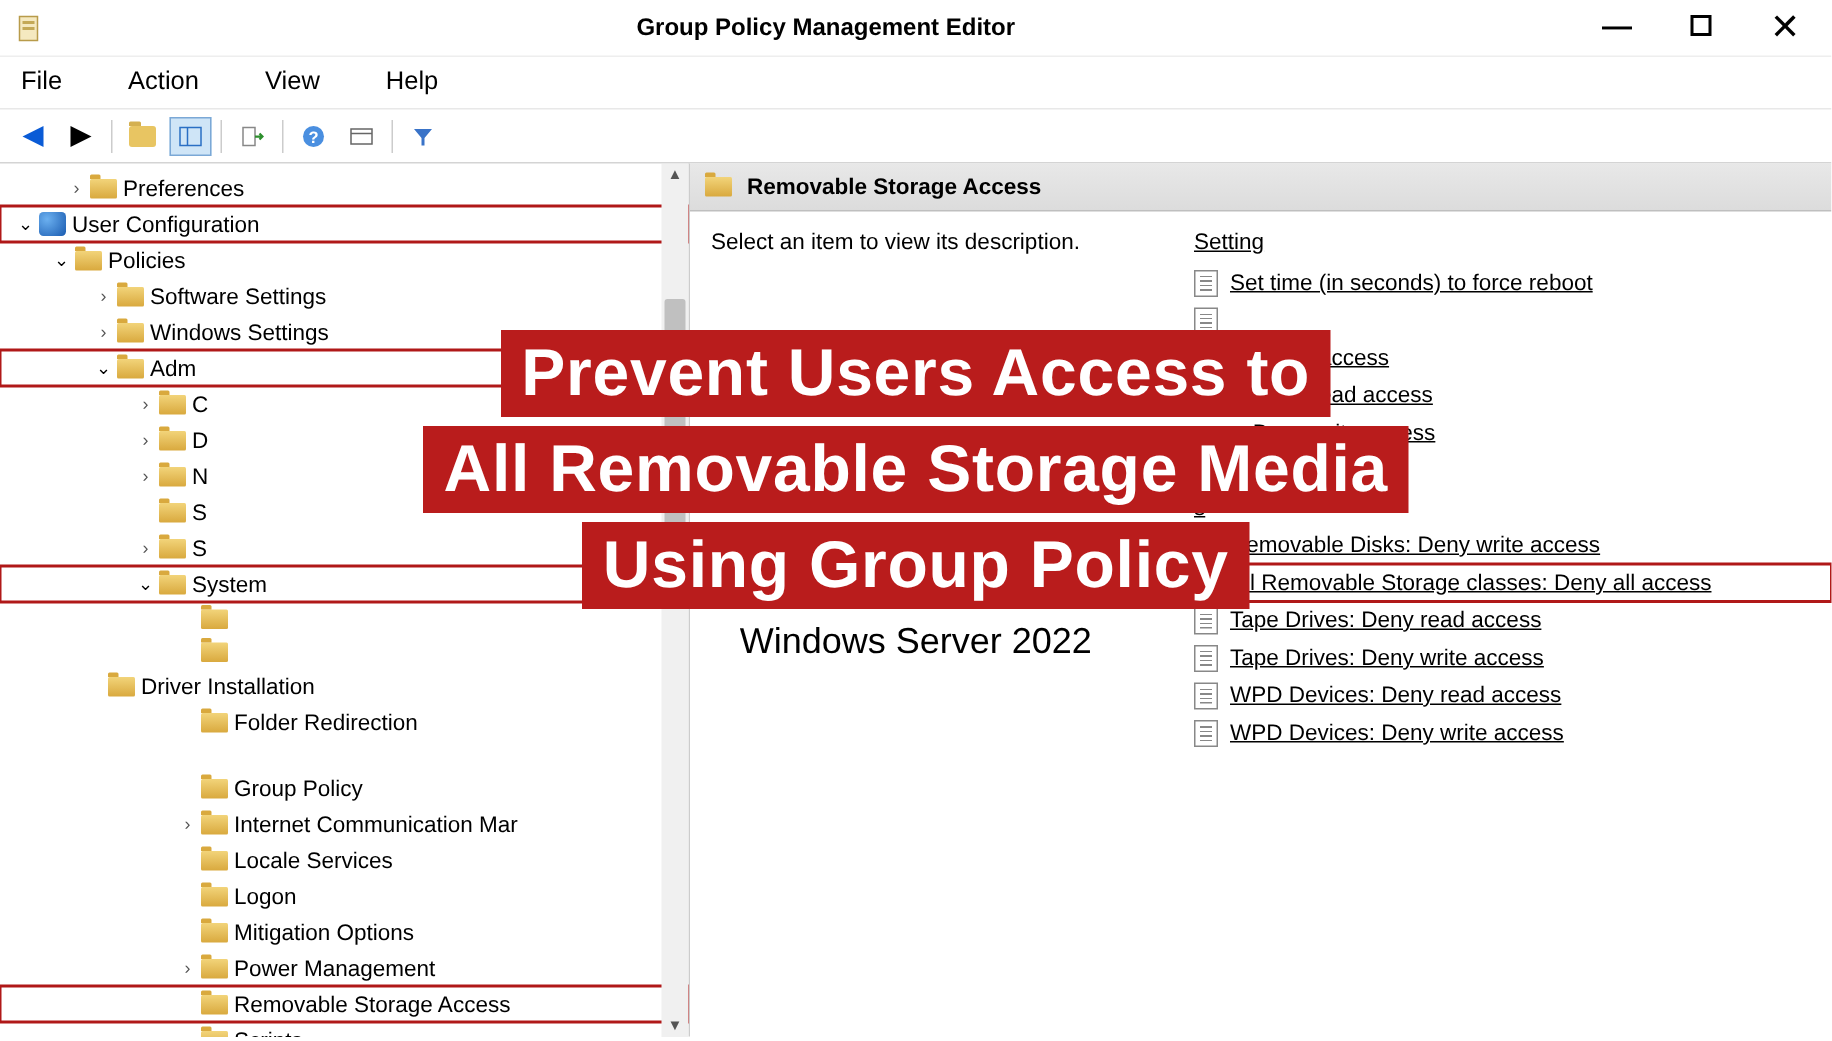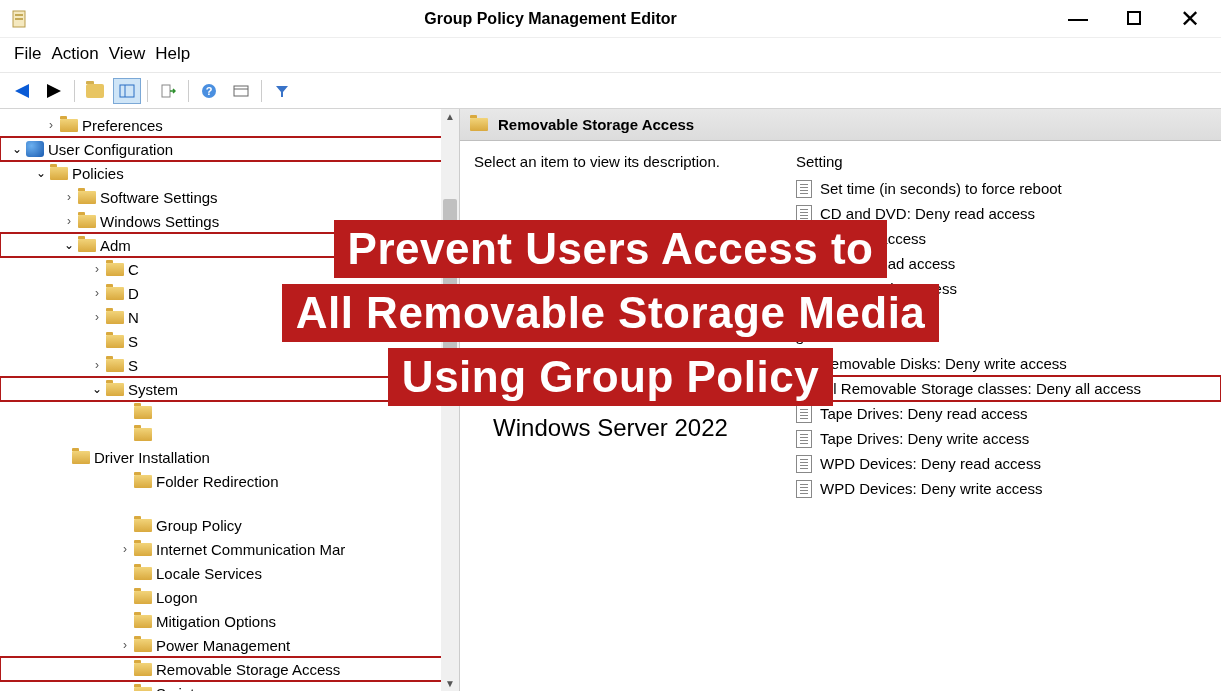--- a/index.html
+++ b/index.html
@@ -24,21 +24,21 @@
   width: 20px; height: 20px;
   margin: 0 8px 0 4px;
   display: inline-block;
 }
 .titlebar .title { font-size: 16px; font-weight: 600; flex: 1; text-align: center; }
 .win-controls { display: flex; gap: 26px; padding-right: 10px; align-items: center; }
 .win-controls span { width: 30px; text-align: center; font-size: 20px; font-weight: 400; cursor: pointer; }
 .win-controls .box { width: 14px; height: 14px; border: 2px solid #000; display: inline-block; }
 .menubar {
   display: flex;
-  gap: 10px;
+  gap: 44px;
   padding: 6px 14px 8px;
   font-size: 17px;
   border-bottom: 1px solid #e8e8e8;
 }
 .menubar span { cursor: pointer; }
 .toolbar {
   display: flex;
   align-items: center;
   gap: 4px;
   padding: 4px 8px;
@@ -80,21 +80,21 @@
   display: flex; align-items: center;
   background: linear-gradient(#e8e8e8,#dcdcdc);
   padding: 4px 10px;
   border-bottom: 1px solid #bfbfbf;
   font-weight: 600;
   height: 32px;
 }
 .detail-header .folder { margin-right: 10px; }
 .detail-body { display: flex; padding: 4px 0; }
 .desc-col { width: 330px; padding: 8px 14px; font-size: 15px; }
-.settings-col { flex: 1; padding: 4px 0; }
+.settings-col { flex: 1; padding: 4px 0; text-decoration: underline; }
 .settings-col .col-head { font-weight: 400; padding: 4px 6px 6px; }
 .setting-row { display: flex; align-items: center; height: 25px; padding: 0 6px; cursor: pointer; }
 .setting-row.hl { outline: 2px solid #b01818; outline-offset: -1px; }
 .doc-ico { width:16px;height:18px;border:1px solid #888;background:#fff;position:relative;display:inline-block;margin-right:8px; }
 .doc-ico::after{content:'';position:absolute;left:3px;top:3px;right:3px;bottom:3px;background:repeating-linear-gradient(#888 0 1px,transparent 1px 3px);}
 .overlay { position: absolute; left: 0; right: 0; top: 220px; pointer-events: none; display:flex;flex-direction:column;align-items:center;gap:6px; }
 .overlay .line { background: #b91c1c; color:#fff; font-weight:700; font-size:44px; padding: 4px 14px; letter-spacing:0.5px; }
 .overlay .subtitle { color:#000; font-size:24px; font-weight:400; margin-top:2px; font-family: "Arial Narrow", sans-serif; }
 </style>
 </head>
@@ -353,21 +353,20 @@
         <span>Select an item to view its description.</span>
       </div>
       <div class="settings-col">
         <div class="col-head">Setting</div>
         <div class="setting-row">
             <span class="doc-ico"></span>
             <span>Set time (in seconds) to force reboot</span>
           </div>
         <div class="setting-row">
             <span class="doc-ico"></span>
-            <span>CD and DVD: Deny read access</span>
           </div>
         <div class="setting-row">
             <span>: Deny write access</span>
           </div>
         <div class="setting-row">
             <span>sses: Deny read access</span>
           </div>
         <div class="setting-row">
             <span>sses: Deny write access</span>
           </div>

